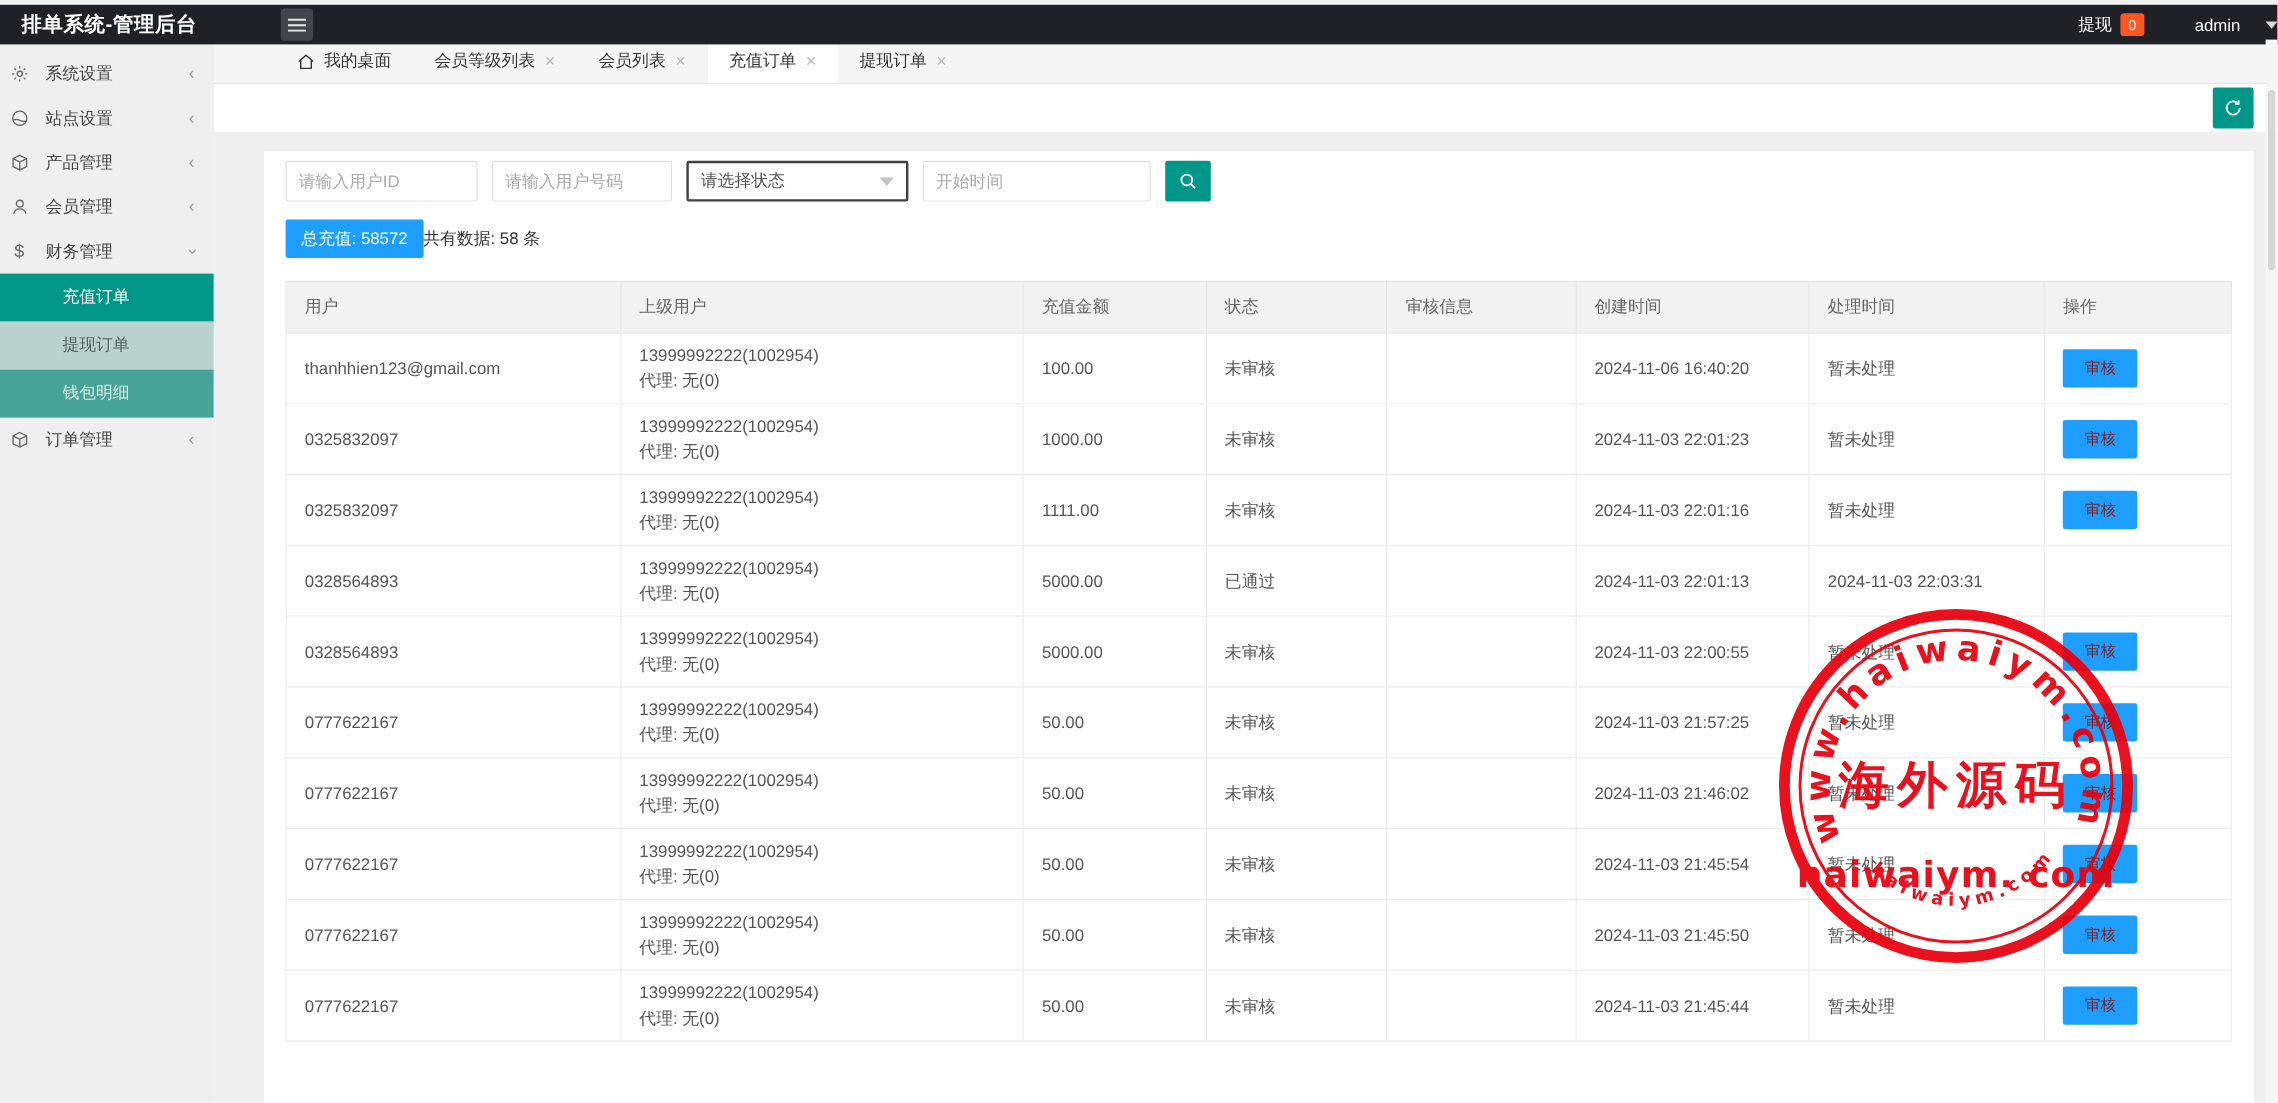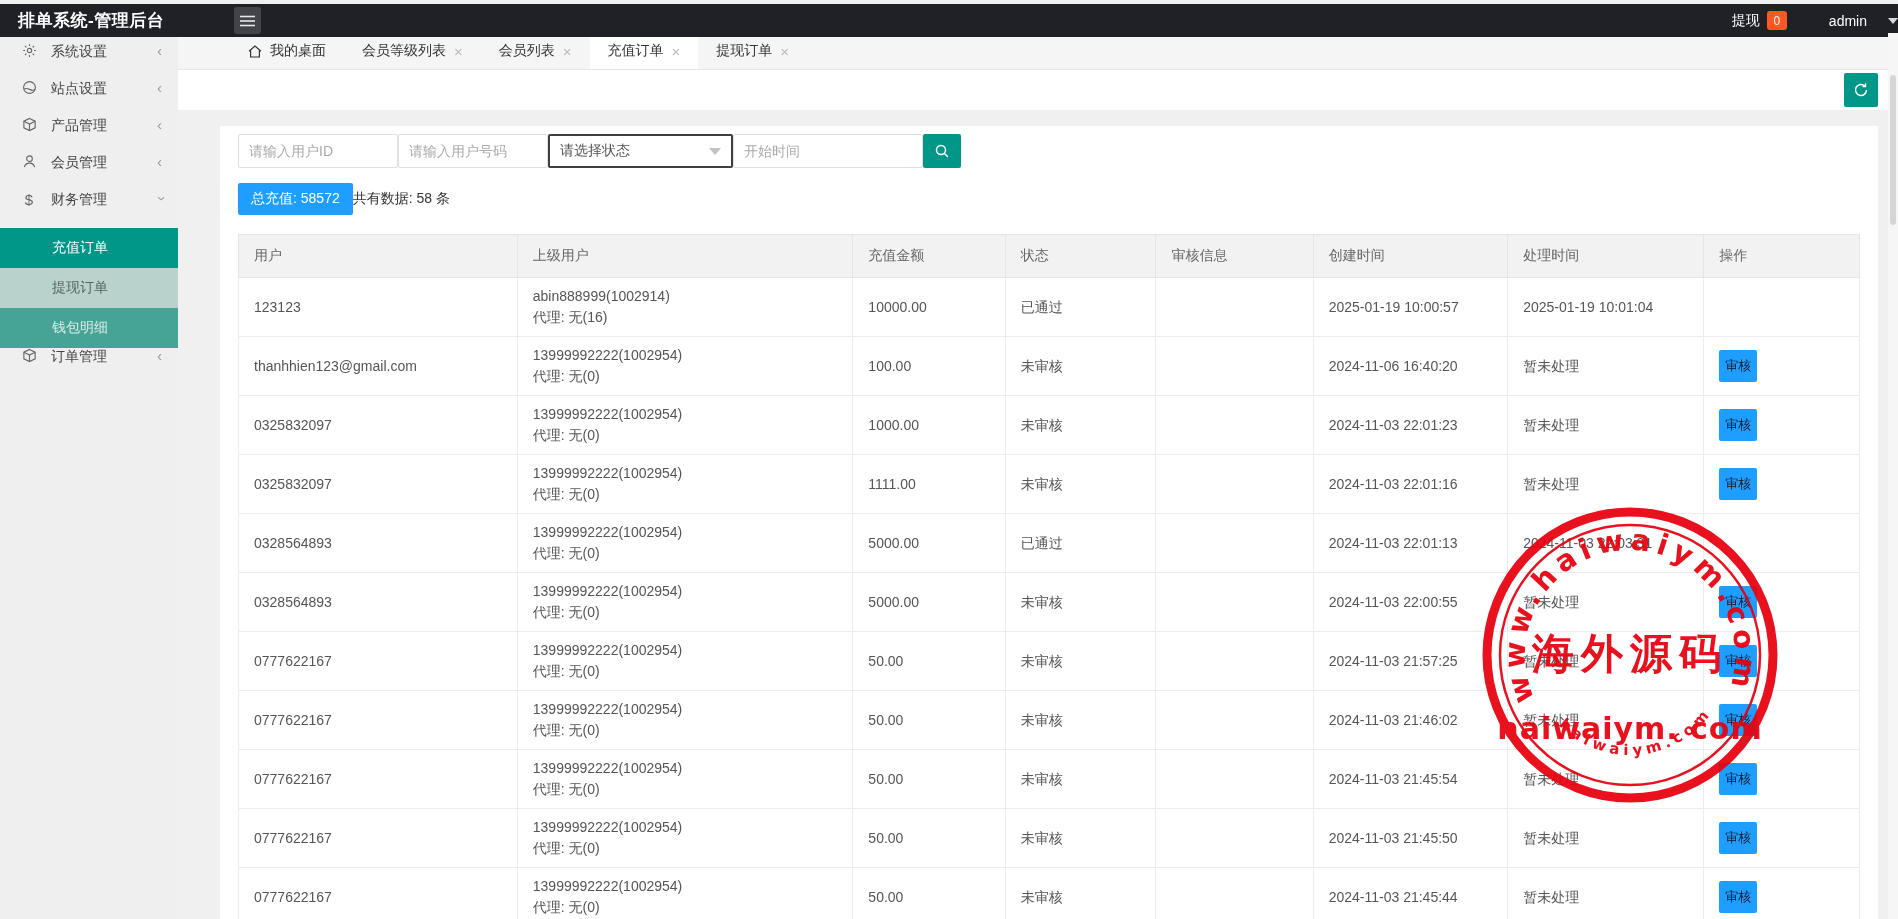--- a/index.html
+++ b/index.html
@@ -18,21 +18,21 @@
   .header-right{margin-left:auto; display:flex; align-items:center; }
   .withdraw-group{display:flex; align-items:center; gap:7px; cursor:pointer;}
   .withdraw-label{color:#fff; font-size:14px;}
   .count-badge{min-width:20px; height:19px; padding:0 5px; background:var(--badge_orange); color:#fff; font-size:12px; border-radius:3px; display:flex; align-items:center; justify-content:center;}
   .admin-group{display:flex; align-items:center; gap:21px; margin-left:42px; cursor:pointer;}
   .admin-name{color:#fff; font-size:14px;}
   .caret-down{width:0; height:0; border-left:5px solid transparent; border-right:5px solid transparent; border-top:6px solid #d8d8d8;}
 
   
   .sidebar{position:absolute; top:33px; left:0; bottom:0; width:178px; background:var(--sidebar_bg); padding-top:10px; z-index:20;}
-  .side-item{height:37px; display:flex; align-items:flex-start; padding:0 16px 0 20px; color:#444; font-size:14px; cursor:pointer;}
+  .side-item{height:37px; display:flex; align-items:center; padding:0 16px 0 7px; color:#444; font-size:14px; cursor:pointer;}
   .side-item .sicon{width:18px; display:flex; justify-content:center; color:#666;}
   .side-item .slabel{margin-left:13px; flex:1;}
   .chev{color:#9a9a9a; font-size:15px; line-height:1;}
   .chev.down{transform:rotate(-90deg);}
   .sub-item{height:40px; display:flex; align-items:center; padding-left:52px; font-size:14px; cursor:pointer;}
   .sub-item.active{background:var(--accent_teal); color:#fff;}
   .sub-item.pale{background:var(--submenu_pale); color:#53645f;}
   .sub-item.teal{background:var(--submenu_teal); color:#d9eae6;}
 
   
@@ -40,35 +40,35 @@
   .tabbar{height:37px; background:#f5f5f5; border-bottom:1px solid #e8e8e8; display:flex; align-items:stretch; padding-left:52px;}
   .tab{display:flex; align-items:center; gap:8px; padding:0 18px; font-size:14px; color:#333; cursor:pointer; white-space:nowrap;}
   .tab.active{background:#fff;}
   .tab .close-x{color:#b9b9b9; font-size:15px; line-height:1;}
   .toolbar{height:40px; background:#fff; position:relative;}
   .refresh-btn{position:absolute; right:20px; top:3px; width:34px; height:34px; background:var(--accent_teal); border:none; border-radius:2px; display:flex; align-items:center; justify-content:center; cursor:pointer;}
 
   .content{position:absolute; top:78px; left:0; right:0; bottom:0; background:#f0f0f0;}
   .card{background:#fff; margin:15px 20px 0 42px; padding:8px 18px 20px 18px; min-height:810px;}
 
-  .filters{display:flex; align-items:center; }
+  .filters{display:flex; align-items:center; gap:12px;}
   .f-input{height:34px; border:1px solid #e0e0e0; border-radius:2px; padding:0 10px; font-size:14px; color:#555; font-family:inherit; outline:none;}
   .f-input::placeholder{color:#aaa;}
   .f-select{width:185px; height:34px; border:2px solid #404040; border-radius:2px; padding:0 10px; display:flex; align-items:center; justify-content:space-between; color:#555; cursor:pointer;}
   .sel-caret{width:0; height:0; border-left:6px solid transparent; border-right:6px solid transparent; border-top:7px solid #c2c2c2;}
   .search-btn{width:38px; height:34px; background:var(--accent_teal); border:none; border-radius:2px; display:flex; align-items:center; justify-content:center; cursor:pointer;}
 
   .summary-row{display:flex; align-items:center; justify-content:flex-start; margin-top:15px;}
   .total-badge{background:var(--accent_blue); color:#fff; font-size:14px; padding:7px 13px; border-radius:2px;}
   .data-count{color:#333; font-size:14px; padding-right:6px;}
 
   table{width:100%; border-collapse:collapse; table-layout:fixed; margin-top:19px;}
   th{background:#f2f2f2; color:#666; font-weight:normal; font-size:14px; text-align:left; padding:12px 15px; border:1px solid #e6e6e6;}
   td{border:1px solid #ececec; padding:8px 15px; font-size:14px; color:#555; line-height:21px; height:59px; vertical-align:middle; overflow:hidden; white-space:nowrap;}
-  .audit-btn{background:var(--accent_blue); color:#0f172a; border:none; border-radius:2px; padding:7px 6px; font-size:13px; cursor:pointer; font-family:inherit;}
+  .audit-btn{background:var(--accent_blue); color:#7f1d1d; border:none; border-radius:2px; padding:7px 18px; font-size:13px; cursor:pointer; font-family:inherit;}
 
   
   .watermark{position:absolute; left:1480px; top:505px; width:300px; height:300px; z-index:50; pointer-events:none; color:var(--watermark_red); opacity:.93;}
   .watermark text{fill:currentColor; font-family:"DejaVu Sans","Liberation Sans",sans-serif; font-weight:bold;}
 
   
   .scrollbar{position:absolute; top:33px; right:0; bottom:0; width:10px; background:#f6f6f6; z-index:40;}
   .scroll-thumb{position:absolute; top:42px; left:2px; width:6px; height:150px; background:#d6d6d6; border-radius:3px;}
 
   svg{display:block;}
@@ -251,33 +251,20 @@
             <th>充值金额</th>
             <th>状态</th>
             <th>审核信息</th>
             <th>创建时间</th>
             <th>处理时间</th>
             <th>操作</th>
           </tr>
         </thead>
         <tbody id="table-body">
             <tr>
-              <td>123123</td>
-              <td>
-                <div>abin888999(1002914)</div>
-                <div>代理: 无(16)</div>
-              </td>
-              <td>10000.00</td>
-              <td>已通过</td>
-              <td></td>
-              <td>2025-01-19 10:00:57</td>
-              <td>2025-01-19 10:01:04</td>
-              <td></td>
-            </tr>
-            <tr>
               <td>thanhhien123@gmail.com</td>
               <td>
                 <div>13999992222(1002954)</div>
                 <div>代理: 无(0)</div>
               </td>
               <td>100.00</td>
               <td>未审核</td>
               <td></td>
               <td>2024-11-06 16:40:20</td>
               <td>暂未处理</td>

